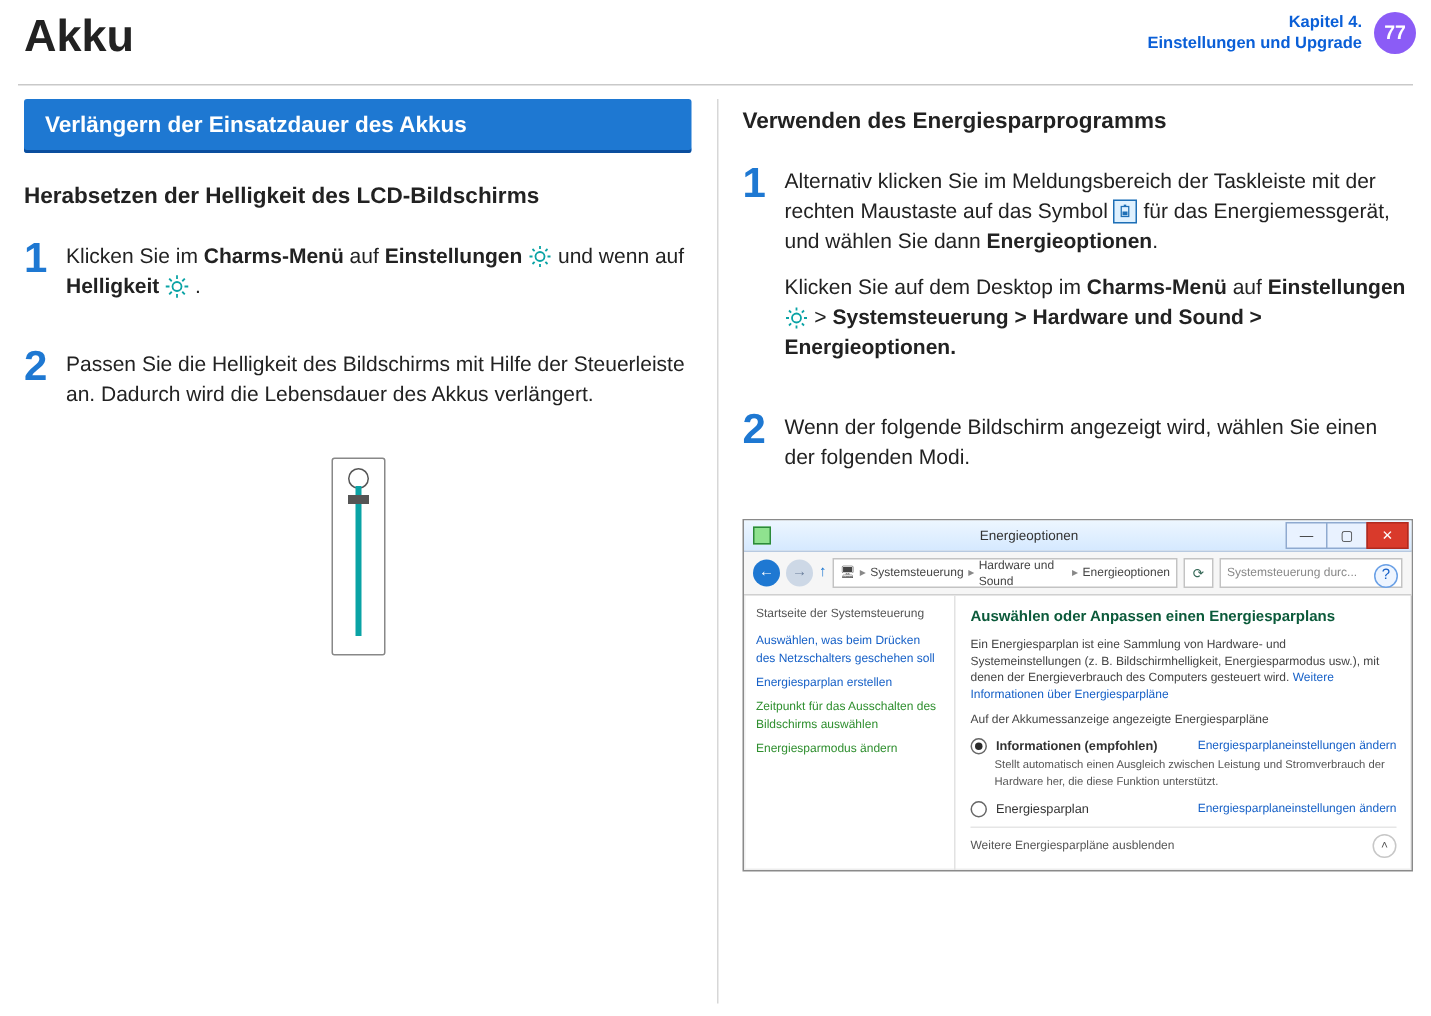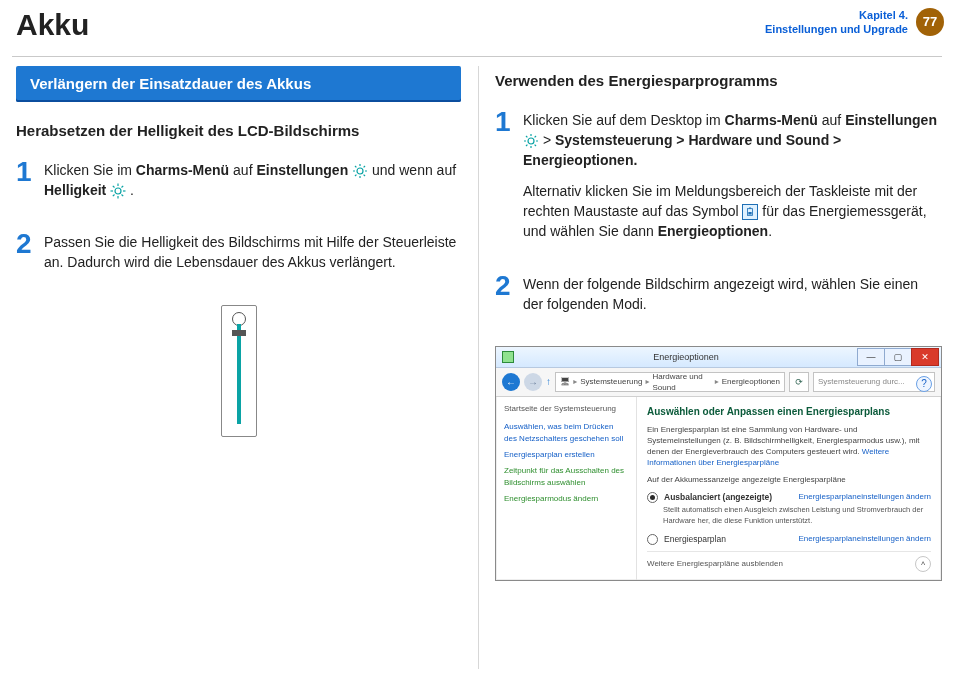--- a/index.html
+++ b/index.html
@@ -20,21 +20,21 @@
   .header-right{
     position:absolute;right:10px;top:8px;
     text-align:right;
     color:#0a5fd7;
     font-size:11px;
     line-height:14px;
   }
   .page-badge{
     display:inline-block;
     width:28px;height:28px;border-radius:50%;
-    background:#a16207;color:#fff;
+    background:#8b5cf6;color:#fff;
     font-size:13px;font-weight:bold;
     text-align:center;line-height:28px;
     position:absolute;right:0;top:0;
   }
   .header-right .lines{margin-right:36px;font-weight:bold}
   .hr-top{
     position:absolute;left:12px;right:12px;top:48px;
     border:0;border-top:1px solid #c9c9c9;
   }
   
@@ -235,20 +235,32 @@
   </div>
 </div>
 
 <div class="col col-right">
   <h3 class="sub">Verwenden des Energiesparprogramms</h3>
 
   <div class="step">
     <div class="step-num">1</div>
     <div class="step-body">
       <p>
+        <span>Alternativ klicken Sie im Meldungsbereich der Taskleiste mit der rechten Maustaste auf das Symbol </span>
+        <span class="ic" style="width:14px;height:14px;border:1px solid #1e6fb6;background:#dff1ff;display:inline-flex;align-items:center;justify-content:center;vertical-align:middle">
+          <svg viewBox="0 0 12 12" width="10" height="10">
+              <rect x="3" y="2" width="6" height="8" fill="none" stroke="#1e6fb6"></rect>
+              <rect x="5" y="0.5" width="2" height="1.5" fill="#1e6fb6"></rect>
+              <rect x="4" y="6" width="4" height="3" fill="#1e6fb6"></rect>
+            </svg>
+        </span>
+        <span> für das Energiemessgerät, und wählen Sie dann </span>
+        <span class="b">Energieoptionen</span><span>.</span>
+      </p>
+      <p>
         <span>Klicken Sie auf dem Desktop im </span>
         <span class="b">Charms-Menü</span>
         <span> auf </span>
         <span class="b">Einstellungen</span>
         <span class="ic">
           <svg viewBox="0 0 16 16">
               <circle cx="8" cy="8" r="3" fill="none" stroke="#0aa3a5" stroke-width="1.2"></circle>
               <g stroke="#0aa3a5" stroke-width="1.2">
                 <line x1="8" y1="1" x2="8" y2="3"></line>
                 <line x1="8" y1="13" x2="8" y2="15"></line>
@@ -256,32 +268,20 @@
                 <line x1="13" y1="8" x2="15" y2="8"></line>
                 <line x1="3" y1="3" x2="4.4" y2="4.4"></line>
                 <line x1="11.6" y1="11.6" x2="13" y2="13"></line>
                 <line x1="3" y1="13" x2="4.4" y2="11.6"></line>
                 <line x1="11.6" y1="4.4" x2="13" y2="3"></line>
               </g>
             </svg>
         </span>
         <span> &gt; </span>
         <span class="b">Systemsteuerung &gt; Hardware und Sound &gt; Energieoptionen.</span>
-      </p>
-      <p>
-        <span>Alternativ klicken Sie im Meldungsbereich der Taskleiste mit der rechten Maustaste auf das Symbol </span>
-        <span class="ic" style="width:14px;height:14px;border:1px solid #1e6fb6;background:#dff1ff;display:inline-flex;align-items:center;justify-content:center;vertical-align:middle">
-          <svg viewBox="0 0 12 12" width="10" height="10">
-              <rect x="3" y="2" width="6" height="8" fill="none" stroke="#1e6fb6"></rect>
-              <rect x="5" y="0.5" width="2" height="1.5" fill="#1e6fb6"></rect>
-              <rect x="4" y="6" width="4" height="3" fill="#1e6fb6"></rect>
-            </svg>
-        </span>
-        <span> für das Energiemessgerät, und wählen Sie dann </span>
-        <span class="b">Energieoptionen</span><span>.</span>
       </p>
     </div>
   </div>
 
   <div class="step">
     <div class="step-num">2</div>
     <div class="step-body">
       <p>Wenn der folgende Bildschirm angezeigt wird, wählen Sie einen der folgenden Modi.</p>
     </div>
   </div>
@@ -326,21 +326,21 @@
           <h4>Auswählen oder Anpassen einen Energiesparplans</h4>
           <p>
             <span>Ein Energiesparplan ist eine Sammlung von Hardware- und Systemeinstellungen (z. B. Bildschirmhelligkeit, Energiesparmodus usw.), mit denen der Energieverbrauch des Computers gesteuert wird. </span>
             <a class="inline">Weitere Informationen über Energiesparpläne</a>
           </p>
           <p>Auf der Akkumessanzeige angezeigte Energiesparpläne</p>
 
           <div class="eo-plan">
             <div class="row">
               <span class="eo-radio sel"></span>
-              <span class="lbl"><span class="b">Ausbalanciert (angezeigte)</span></span>
+              <span class="lbl"><span class="b">Informationen (empfohlen)</span></span>
               <a class="rt inline">Energiesparplaneinstellungen ändern</a>
             </div>
             <div class="desc">Stellt automatisch einen Ausgleich zwischen Leistung und Stromverbrauch der Hardware her, die diese Funktion unterstützt.</div>
           </div>
 
           <div class="eo-plan">
             <div class="row">
               <span class="eo-radio"></span>
               <span class="lbl">Energiesparplan</span>
               <a class="rt inline">Energiesparplaneinstellungen ändern</a>

